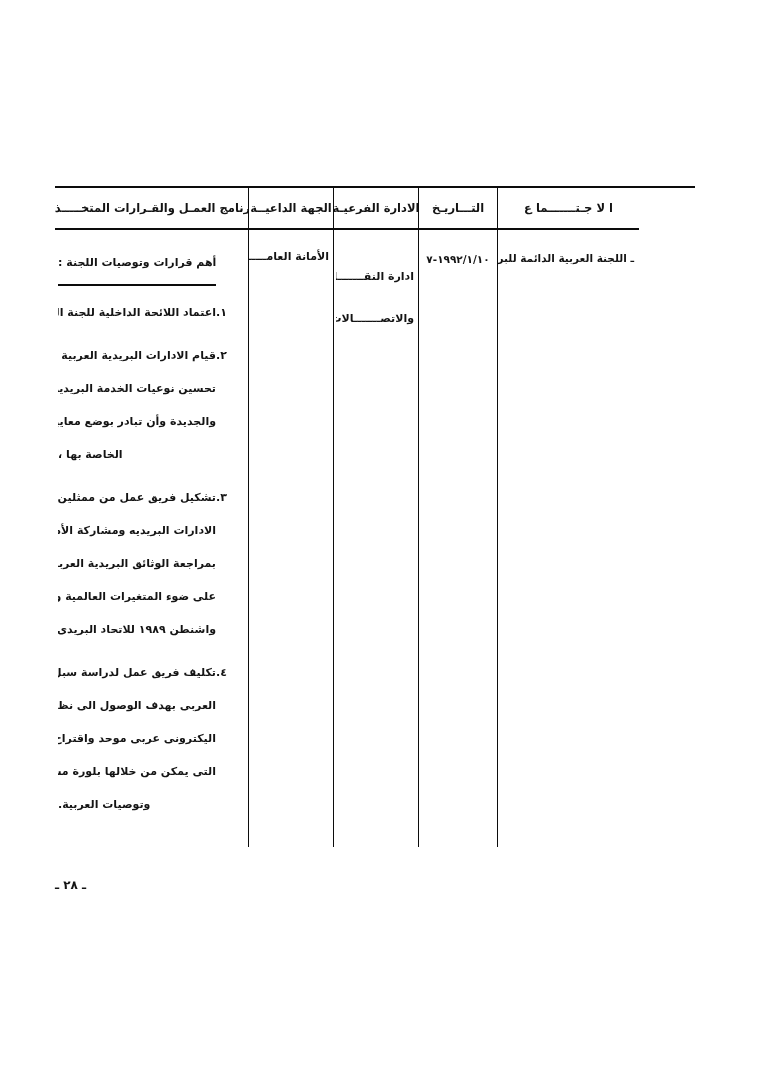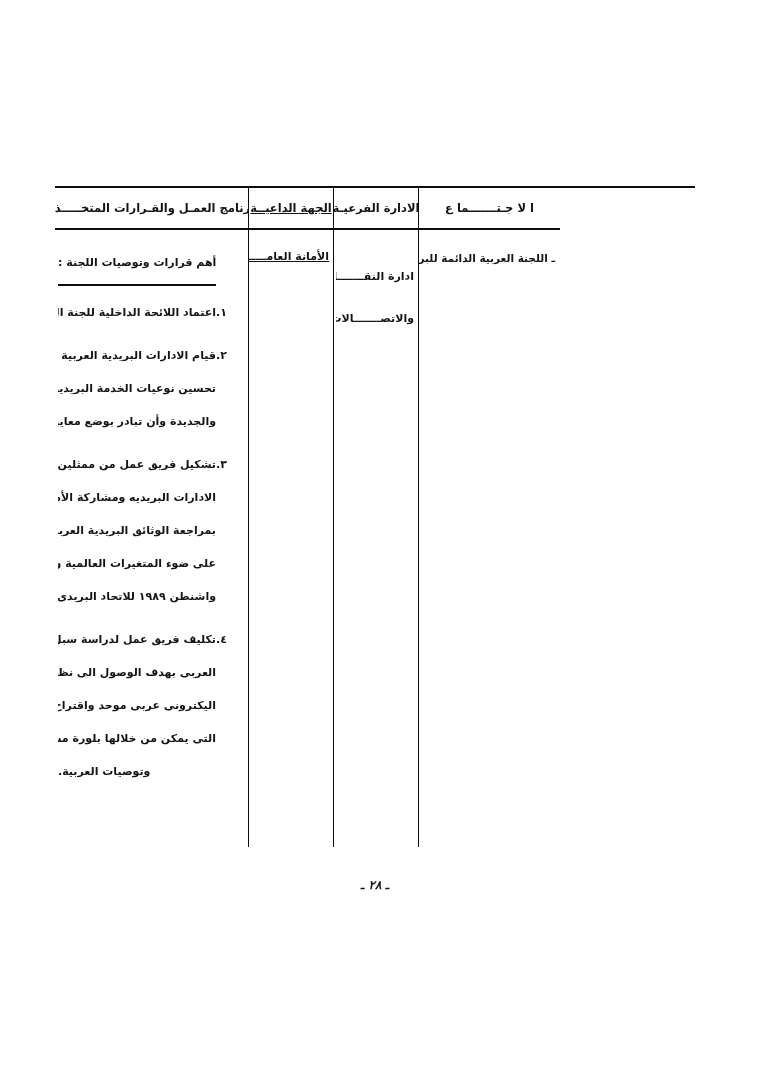--- a/index.html
+++ b/index.html
@@ -8,21 +8,21 @@
     font-family:"DejaVu Sans", sans-serif;color:#141414;overflow:hidden;
   }
   .doc-table{
     position:absolute;left:55px;top:186px;width:640px;height:659px;
     border-top:2px solid #0c0c0c;display:flex;flex-direction:row;box-sizing:border-box;
   }
   .col{box-sizing:border-box;height:659px;display:flex;flex-direction:column;}
   .col + .col{border-left:0;}
   .col.b-left{border-left:1px solid #0c0c0c;}
   .c-program{width:193px;}
-  .c-convening{width:85px;text-decoration:underline;}
+  .c-convening{width:85px;}
   .c-subdept{width:85px;gap:12px;}
   .c-place{width:56px;}
   .c-date{width:79px;}
   .c-meeting{width:142px;}
   .hcell{
     height:42px;box-sizing:border-box;border-bottom:2px solid #0c0c0c;
     display:flex;align-items:center;justify-content:center;
     font-weight:bold;font-size:11.5px;white-space:nowrap;overflow:hidden;
     direction:rtl;
   }
@@ -49,22 +49,22 @@
     display:inline-block;border-bottom:2px solid #0c0c0c;padding-bottom:5px;
   }
   .item{margin-top:10px;}
   .line{line-height:33px;white-space:nowrap;overflow:hidden;}
   .line.first{display:flex;flex-direction:row;}
   .num{flex:0 0 24px;}
   .txt{flex:1;overflow:hidden;white-space:nowrap;}
   .line.cont{padding-right:24px;}
   
   .page-number{
-    position:absolute;left:55px;top:878px;width:640px;text-align:center;
-    font-size:12px;font-weight:bold;letter-spacing:1px;font-style:italic;
+    position:absolute;left:55px;top:878px;width:640px;text-align:left;
+    font-size:12px;font-weight:bold;letter-spacing:1px;
   }
 </style>
 </head>
 <body>
 
 <div class="page">
 
   <div class="doc-table">
 
     <div class="col c-program">
@@ -81,20 +81,21 @@
           </div>
         </div>
 
         <div class="item">
           <div class="line first">
             <span class="num">٢.</span>
             <span class="txt">قيام الادارات البريدية العربية بالعمل عـلى</span>
           </div>
           <div class="line cont">تحسين نوعيات الخدمة البريدية التقليديـــة</div>
           <div class="line cont">والجديدة وأن تبادر بوضع معايير الخدمــــة</div>
+          <div class="line cont">الخاصة بها ،</div>
         </div>
 
         <div class="item">
           <div class="line first">
             <span class="num">٣.</span>
             <span class="txt">تشكيل فريق عمل من ممثلين عن بعـــــض</span>
           </div>
           <div class="line cont">الادارات البريديه ومشاركة الأمانة العامـــة</div>
           <div class="line cont">بمراجعة الوثائق البريدية العربية الحاليـة</div>
           <div class="line cont">على ضوء المتغيرات العالمية ووثائق مؤتمر</div>
@@ -121,20 +122,24 @@
 
     <div class="col c-subdept b-left">
       <div class="hcell">الادارة الفرعيـة</div>
       <div class="bcell subdept-body">
         <div class="ln">ادارة النقـــــــل</div>
         <div class="ln">والاتصـــــــالات</div>
       </div>
     </div>
 
 
+    <div class="col c-date b-left">
+      <div class="hcell">التـــاريـخ</div>
+      <div class="bcell date-body">١٩٩٢/١/١٠-٧</div>
+    </div>
 
     <div class="col c-meeting b-left">
       <div class="hcell">ا لا جـتـــــــما ع</div>
       <div class="bcell meeting-body">ـ  اللجنة العربية الدائمة للبريد</div>
     </div>
 
   </div>
 
   <div class="page-number">ـ ٢٨ ـ</div>
 

